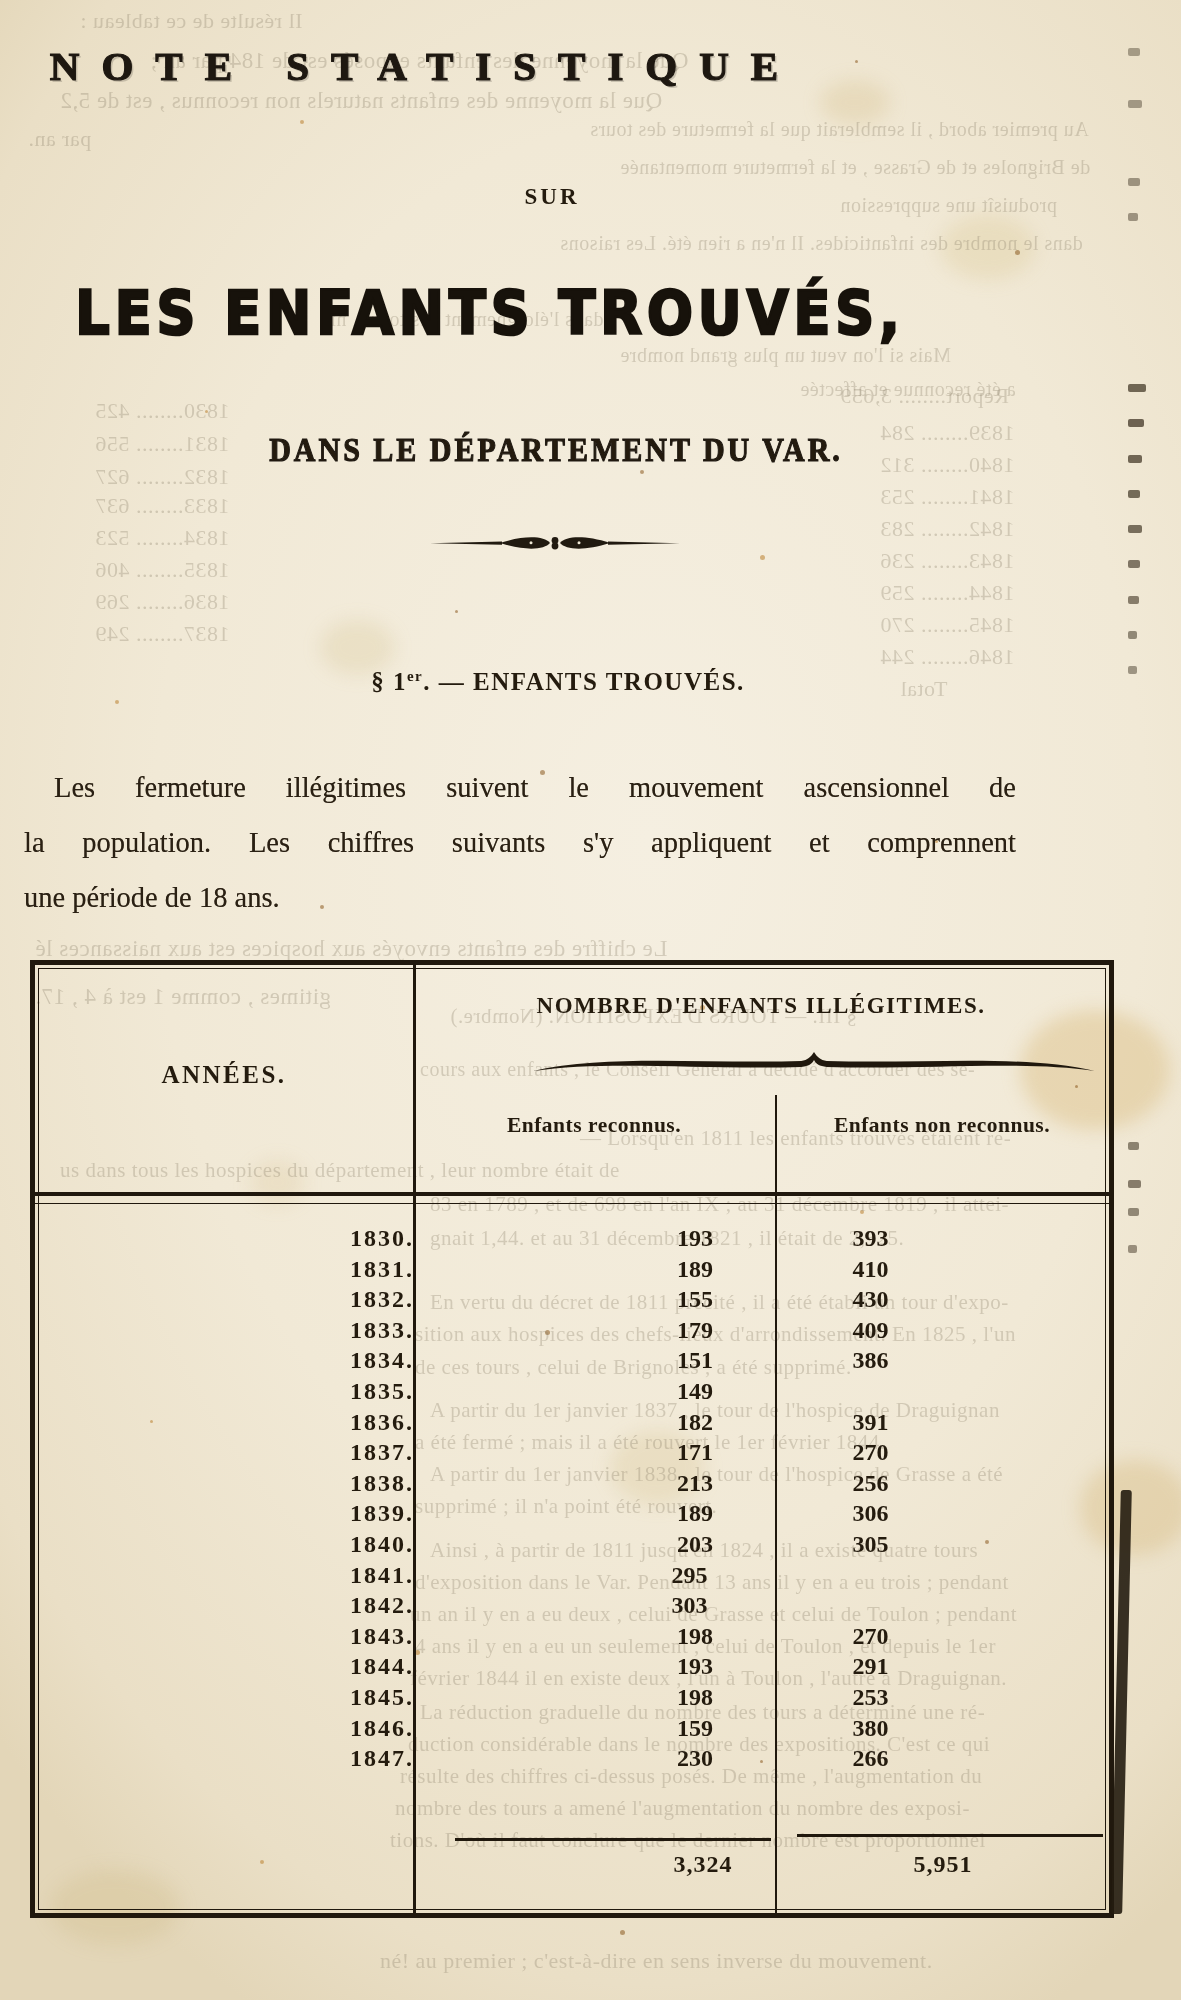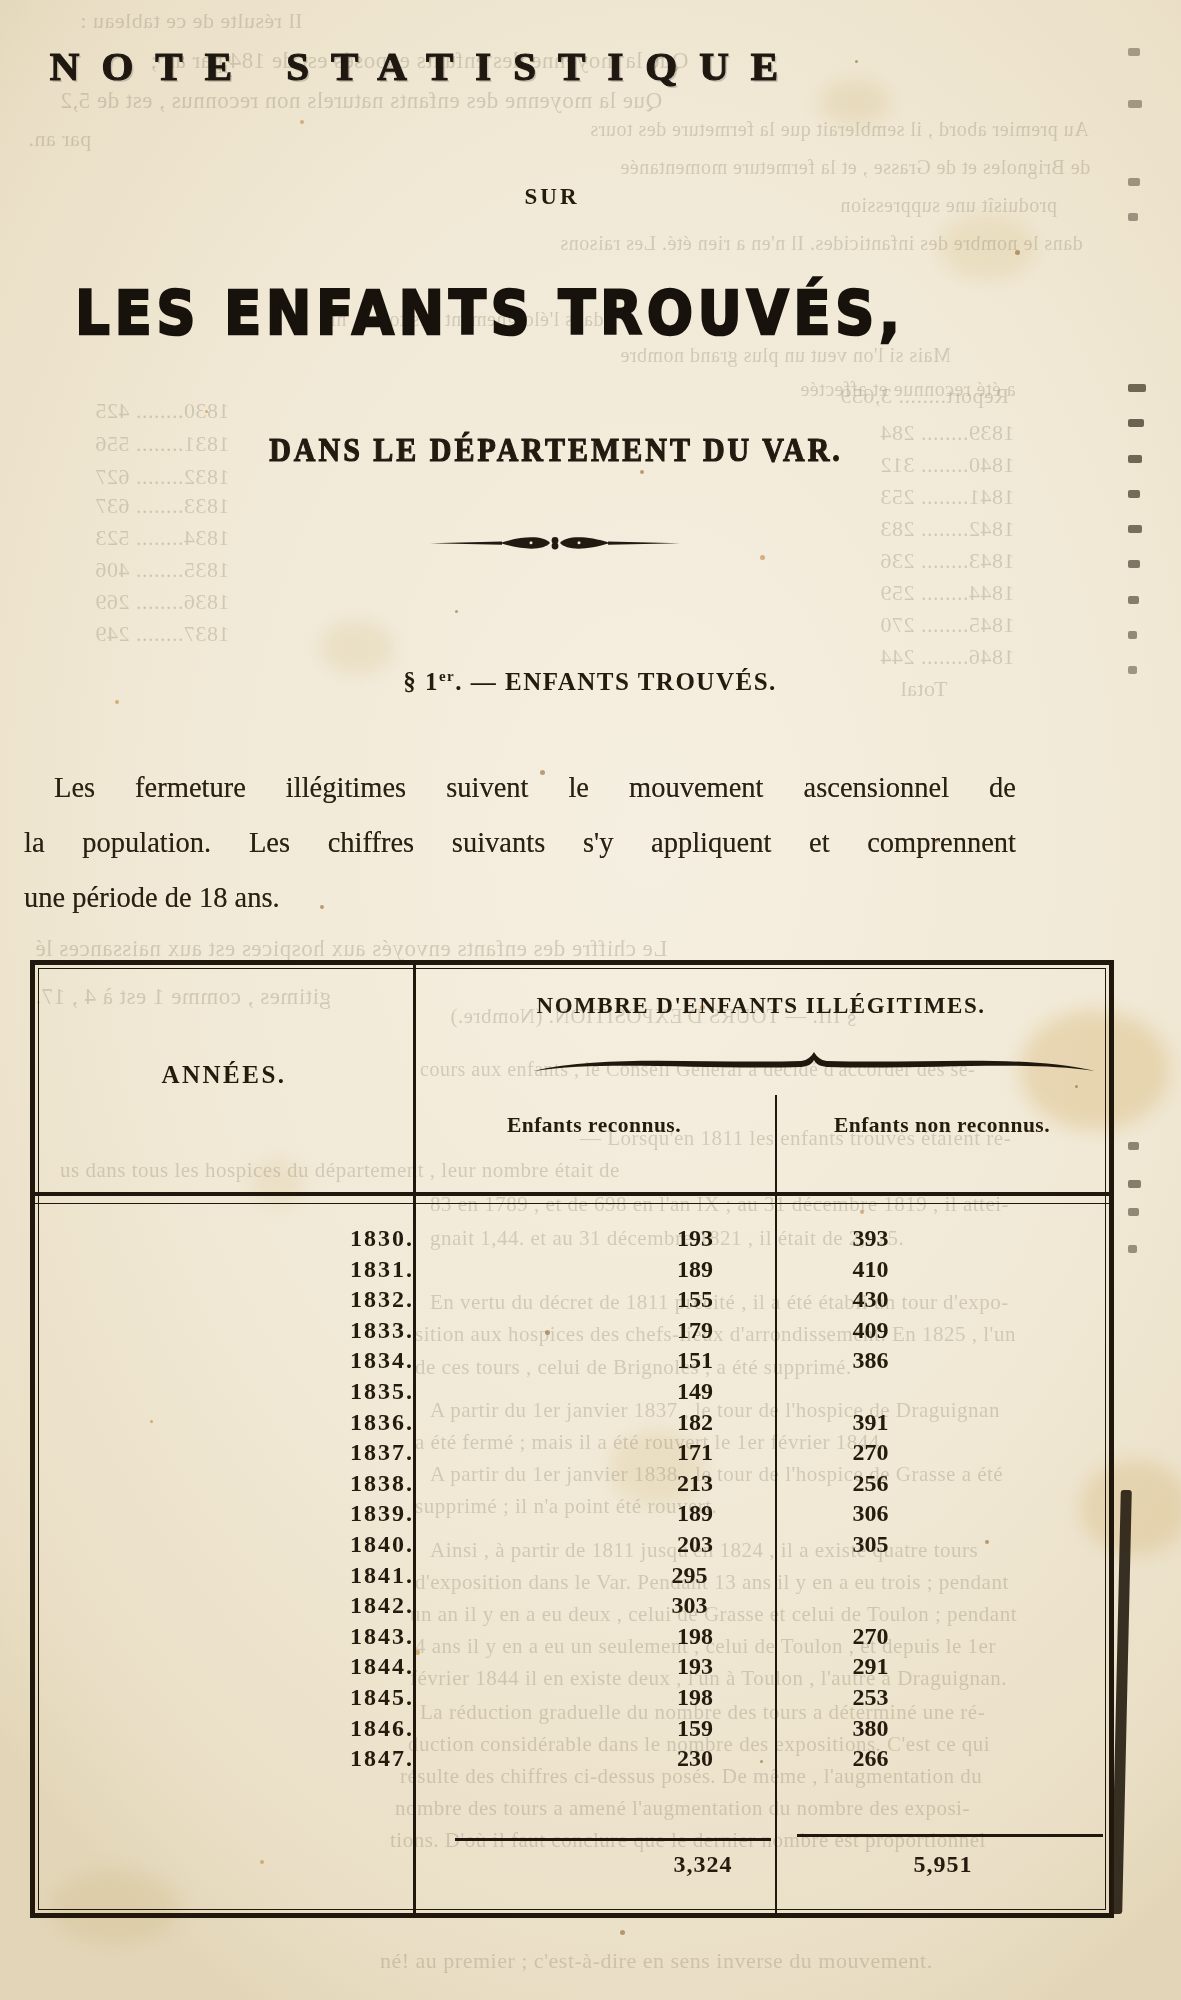--- a/index.html
+++ b/index.html
@@ -38,21 +38,21 @@
     font-size:54px;font-weight:bold;letter-spacing:5px;
     -webkit-text-stroke:2.4px #17120b;color:#17120b;
     transform:translateX(-50%) scaleY(1.12);transform-origin:top center;
   }
   .subtitle{
     top:430px;left:556px;font-size:30px;font-weight:bold;letter-spacing:3px;
     -webkit-text-stroke:1px #1e1811;
     transform:translateX(-50%) scaleY(1.15);transform-origin:top center;
   }
   .ornament{position:absolute;top:531px;left:430px;width:250px;height:26px;}
-  .section-head{top:668px;left:558px;font-size:25px;font-weight:bold;letter-spacing:1.5px;margin-left:32px;}
+  .section-head{top:668px;left:558px;font-size:25px;font-weight:bold;letter-spacing:1.5px;}
   .section-head sup{font-size:15px;vertical-align:9px;}
   .paragraph{position:absolute;top:760px;left:24px;width:992px;font-size:28.5px;line-height:55px;color:#2a2013;}
   .paragraph .l{text-shadow:0 0 .6px rgba(42,32,19,.55);}
   .paragraph .l1{text-align:justify;text-align-last:justify;padding-left:30px;}
   .paragraph .l2{text-align:justify;text-align-last:justify;}
   
   .sheet{
     position:absolute;left:30px;top:960px;width:1084px;height:958px;z-index:4;
     border:5px solid #20180d;box-sizing:border-box;background:transparent;
   }

